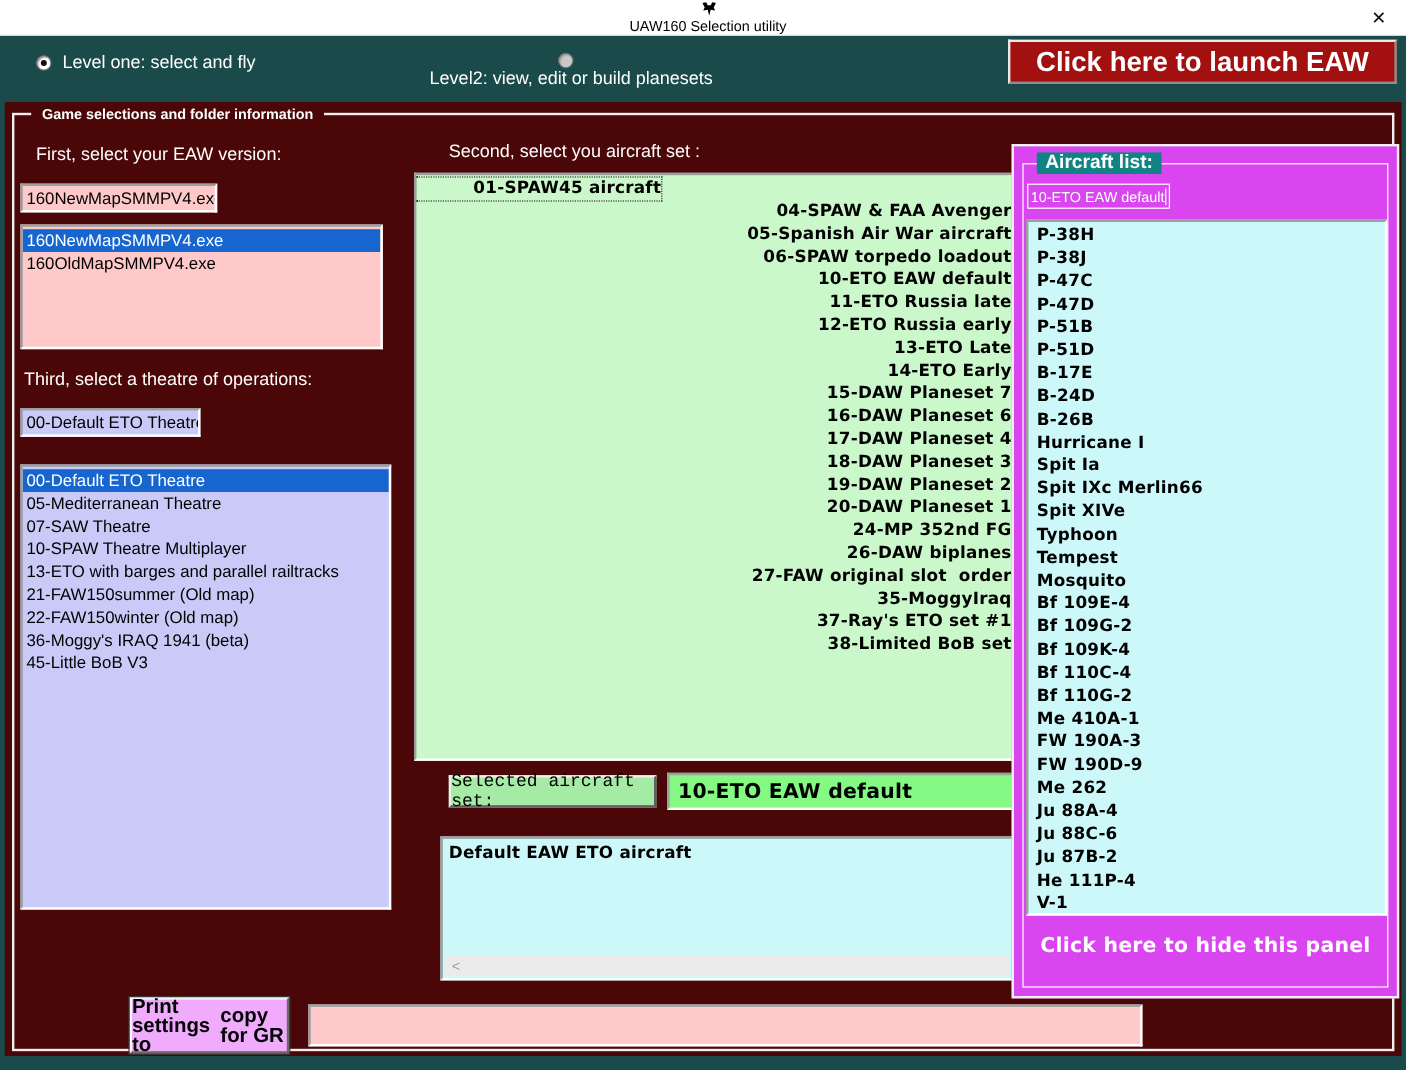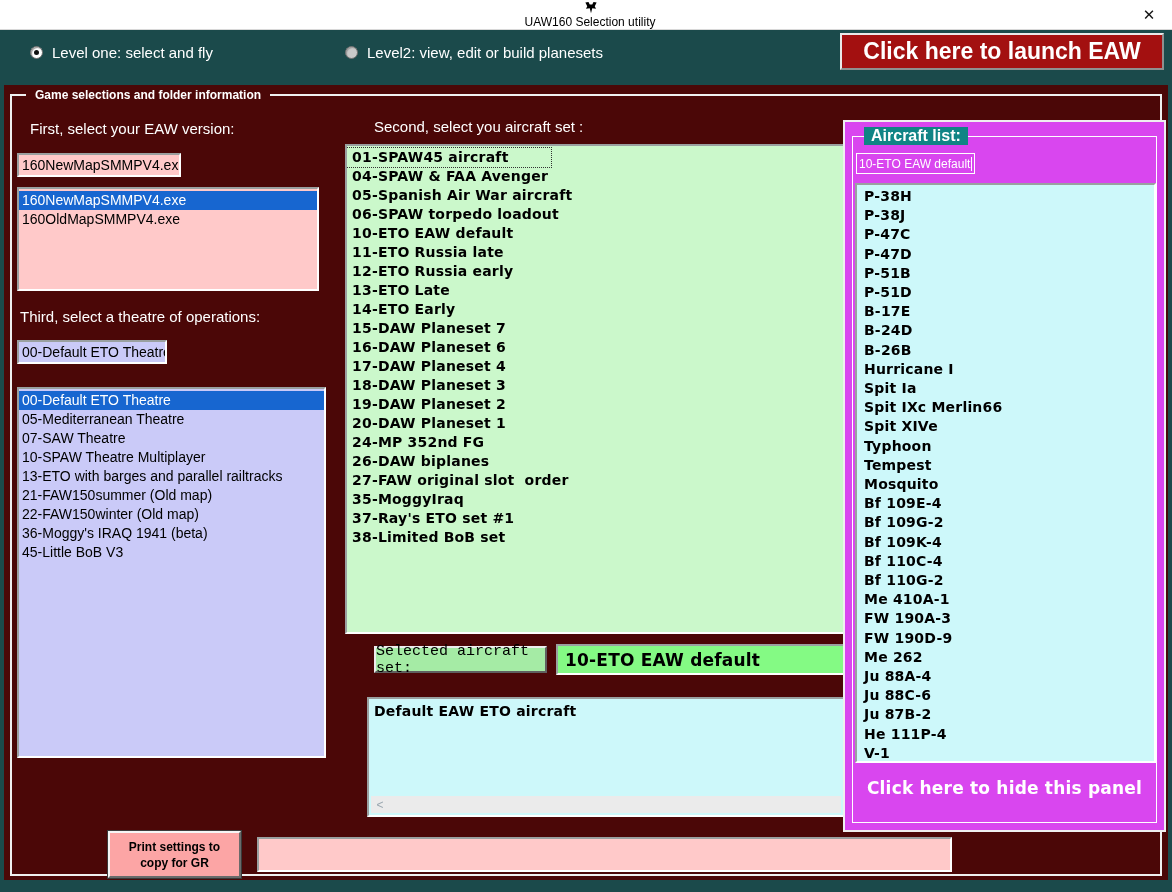--- a/index.html
+++ b/index.html
@@ -31,21 +31,21 @@
   .textbox{position:absolute;background:#ffc9c9;color:#000;font-size:14px;padding:2px 3px;white-space:nowrap;overflow:hidden;}
   .listbox{position:absolute;overflow:hidden;padding-top:2px;}
   .listbox .li{font-size:14px;line-height:19px;color:#000;padding-left:3px;white-space:pre;}
   .listbox .sel{background:#1766d0;color:#fff;}
 
   .pinkbg{background:#ffc9c9;}
   .lavbg{background:#cacaf8;}
 
   
   .comic{font-family:"DejaVu Sans",sans-serif;font-weight:bold;letter-spacing:0.2px;}
-  .set-list{background:#cbf8cb;}
+  .set-list{background:#cbf8cb;text-align:right;}
   .set-list .li{font-size:14px;line-height:19px;padding-left:5px;}
   .set-list .foc{width:204px;outline:1px dotted #333;}
 
   .sel-label{position:absolute;left:374px;top:646px;width:173px;height:27px;background:#a5eba5;border:2px solid;border-color:#ededed #606060 #606060 #ededed;color:#000;font-size:15px;display:flex;align-items:center;justify-content:center;font-family:Liberation Mono, monospace;}
   .sel-value{position:absolute;left:556px;top:644px;width:289px;height:31px;background:#84fa84;border:2px solid;border-color:#9aa0a0 #ffffff #ffffff #9aa0a0;color:#000;font-size:17px;display:flex;align-items:center;padding-left:7px;}
 
   .desc-box{position:absolute;left:367px;top:697px;width:478px;height:120px;background:#cdf8fa;}
   .desc-text{position:absolute;left:5px;top:4px;font-size:14px;color:#000;}
   .hscroll{position:absolute;left:2px;right:2px;bottom:2px;height:17px;background:#ebebeb;display:flex;align-items:center;}
   .hscroll .arrow{width:18px;text-align:center;color:#9aa7b0;font-size:12px;}
@@ -54,41 +54,41 @@
   .side-panel{position:absolute;left:843px;top:120px;width:323px;height:712px;background:#d946ef;border:2px solid #efefef;}
   .side-group{position:absolute;left:7px;top:14px;right:7px;bottom:7px;border:1px solid #ffffff;}
   .side-legend{position:absolute;left:11px;top:-1px;transform:translateY(-50%);background:#108485;padding:0 7px;color:#fff;font-weight:bold;font-size:16px;white-space:nowrap;}
   .set-name-box{position:absolute;left:11px;top:31px;height:21px;border:1px solid #fff;color:#fff;font-size:12px;display:flex;align-items:center;padding:0 2px;white-space:nowrap;}
   .set-name-box span{border-right:1px solid #fff;padding-right:1px;}
   .ac-list{position:absolute;left:10px;top:61px;width:301px;height:580px;background:#cdf8fa;padding-top:2px;}
   .ac-list .li{font-size:14px;line-height:19.2px;padding-left:7px;}
   .hide-label{position:absolute;left:0;bottom:32px;width:100%;text-align:center;color:#fff;font-size:17px;cursor:pointer;}
 
   
-  .print-btn{position:absolute;left:108px;top:831px;width:133px;height:47px;background:#fca5a5;border:2px solid;border-color:#f5f5f5 #6a6a6a #6a6a6a #f5f5f5;outline:1px solid #3a3a3a;color:#000;font-size:12px;font-weight:600;display:flex;flex-direction:column;align-items:center;justify-content:center;line-height:16px;cursor:pointer;}
+  .print-btn{position:absolute;left:108px;top:831px;width:133px;height:47px;background:#f0abfc;border:2px solid;border-color:#f5f5f5 #6a6a6a #6a6a6a #f5f5f5;outline:1px solid #3a3a3a;color:#000;font-size:17px;font-weight:600;display:flex;flex-direction:row;align-items:center;justify-content:center;line-height:16px;cursor:pointer;}
   .output-field{position:absolute;left:257px;top:837px;width:695px;height:35px;background:#ffc9c9;}
 </style>
 </head>
 <body>
 
 <div class="window">
 
   <div class="titlebar">
     <svg class="app-icon" viewBox="0 0 24 24">
       <path d="M3 4 L8 3 L10 7 L14 7 L16 3 L21 4 L18 10 L20 14 L14 13 L12 21 L10 13 L4 14 L6 10 Z" fill="#000"></path>
     </svg>
     <span class="title-text">UAW160 Selection utility</span>
     <span class="close-btn">✕</span>
   </div>
 
   <div class="radio on" style="left:30px;top:44px;">
     <span class="circ"></span>
     <span>Level one: select and fly</span>
   </div>
-  <div class="radio off" style="left:345px;top:44px;">
+  <div class="radio off" style="left:358px;top:44px;flex-direction:column;">
     <span class="circ"></span>
     <span>Level2: view, edit or build planesets</span>
   </div>
   <div class="launch-btn">Click here to launch EAW</div>
 
   <div class="main-panel">
     <div class="groupbox">
       <span class="legend">Game selections and folder information</span>
     </div>
   </div>

